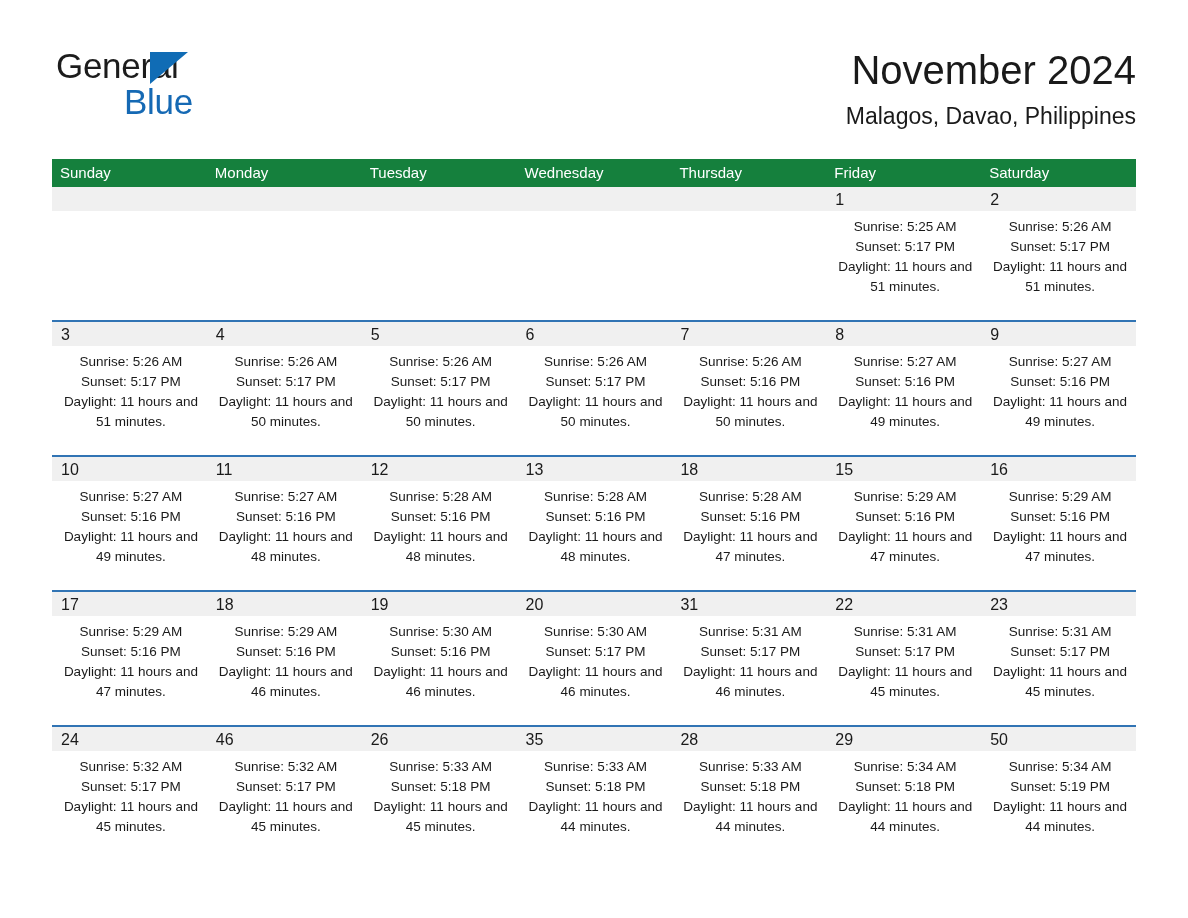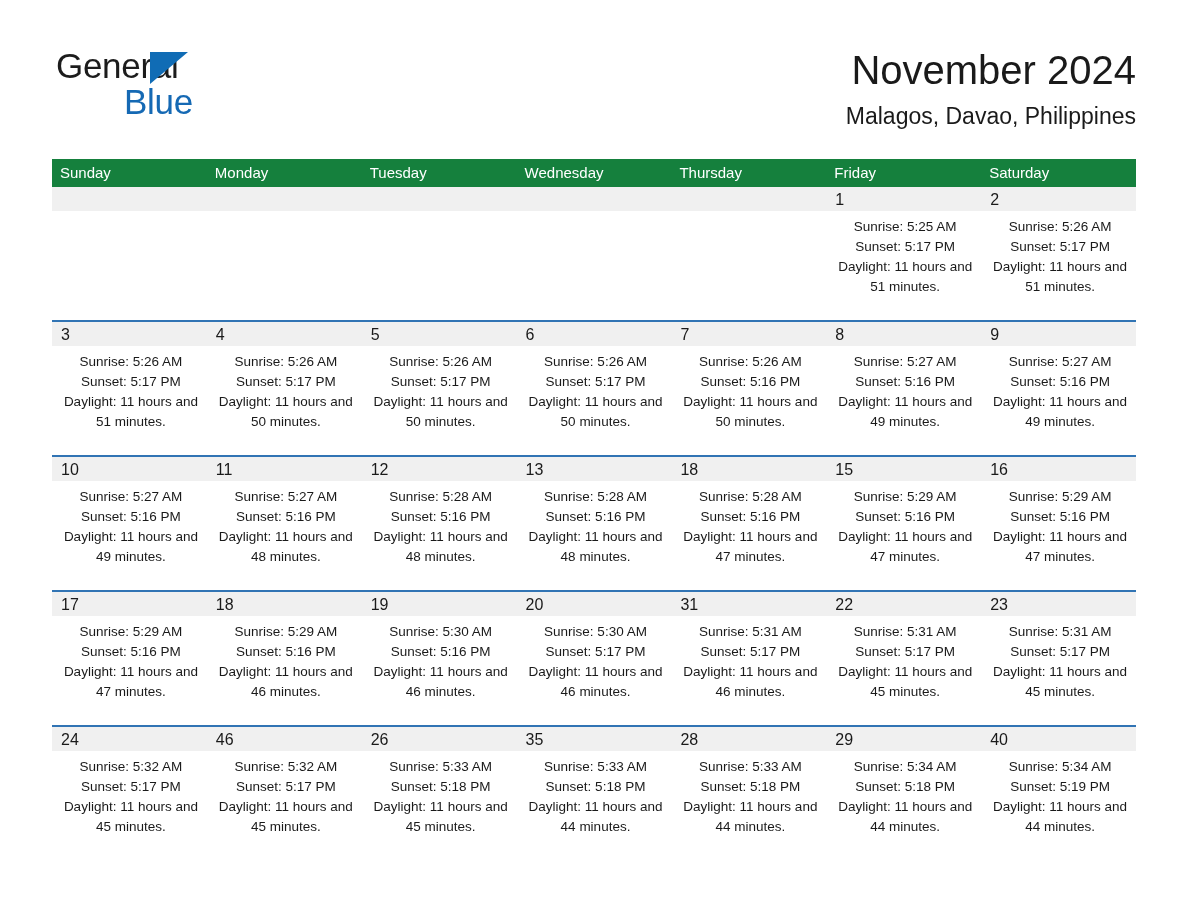--- a/index.html
+++ b/index.html
@@ -423,21 +423,21 @@
           </div>
           <div class="day">
             <div class="day-num">29</div>
             <div class="day-info">
               <div>Sunrise: 5:34 AM</div>
               <div>Sunset: 5:18 PM</div>
               <div class="wrap">Daylight: 11 hours and 44 minutes.</div>
             </div>
           </div>
           <div class="day">
-            <div class="day-num">40</div>
+            <div class="day-num">50</div>
             <div class="day-info">
               <div>Sunrise: 5:34 AM</div>
               <div>Sunset: 5:19 PM</div>
               <div class="wrap">Daylight: 11 hours and 44 minutes.</div>
             </div>
           </div>
         </div>
       </div>
   </div>
 

